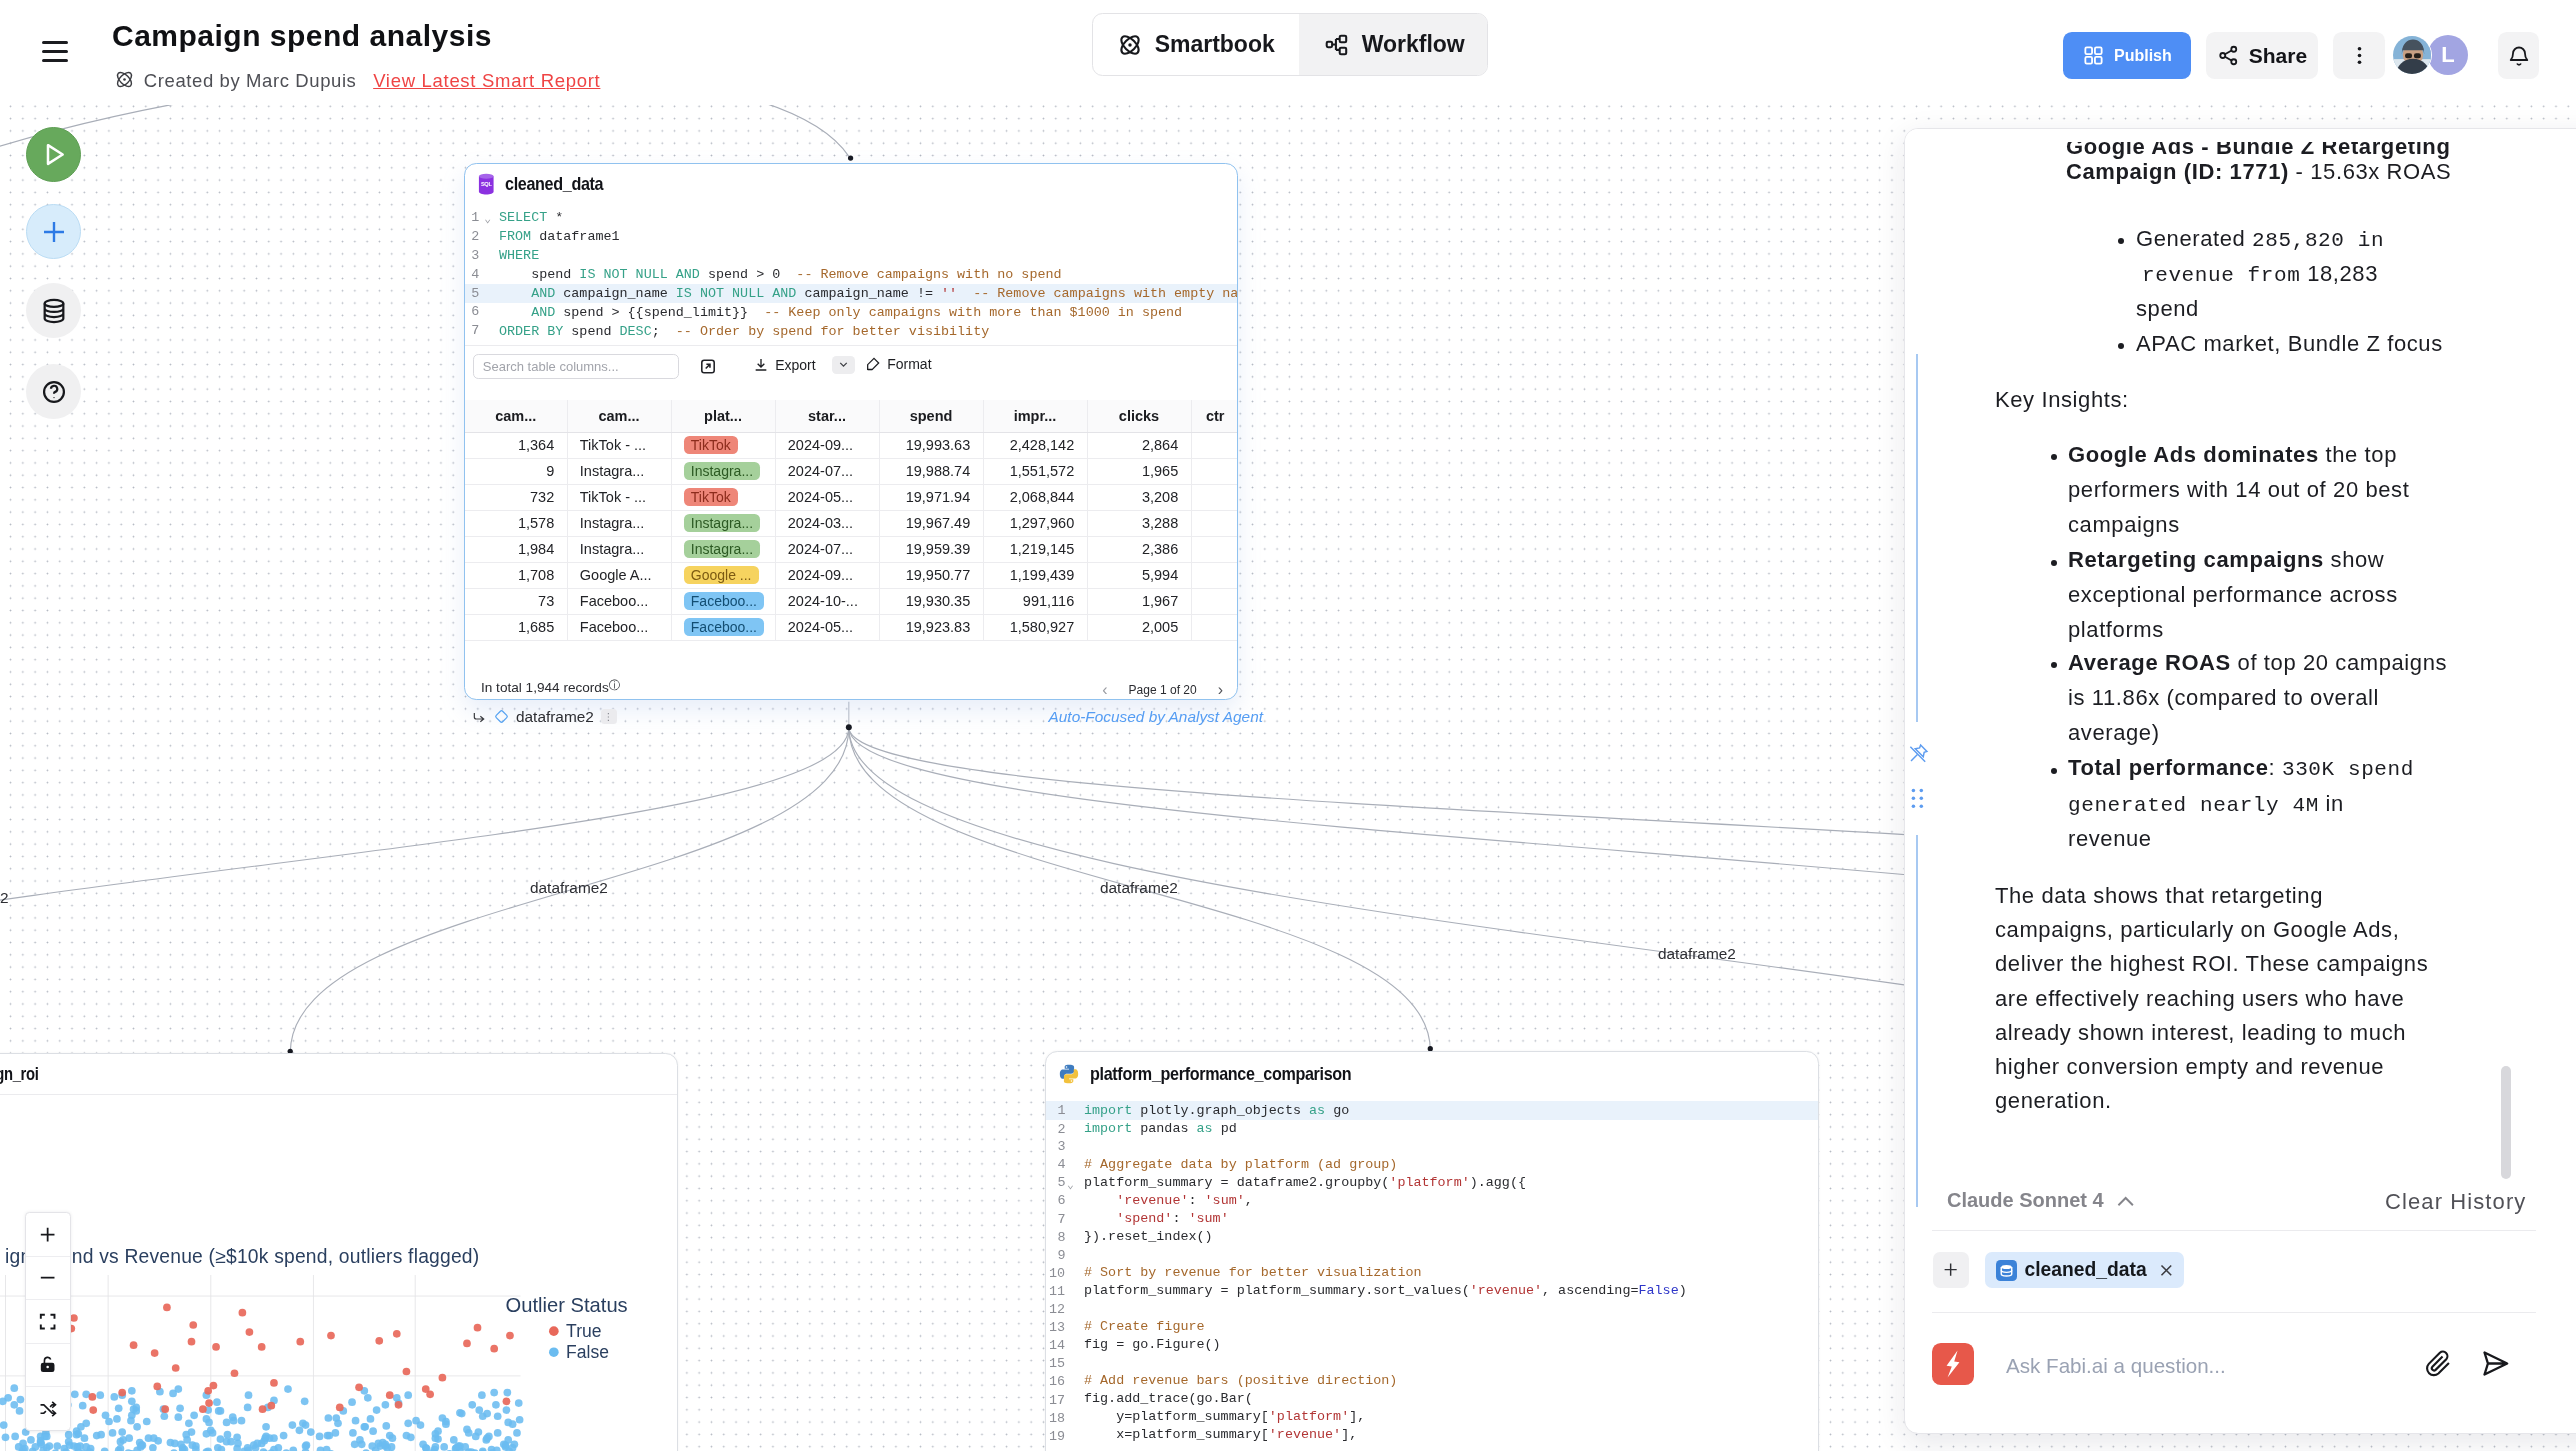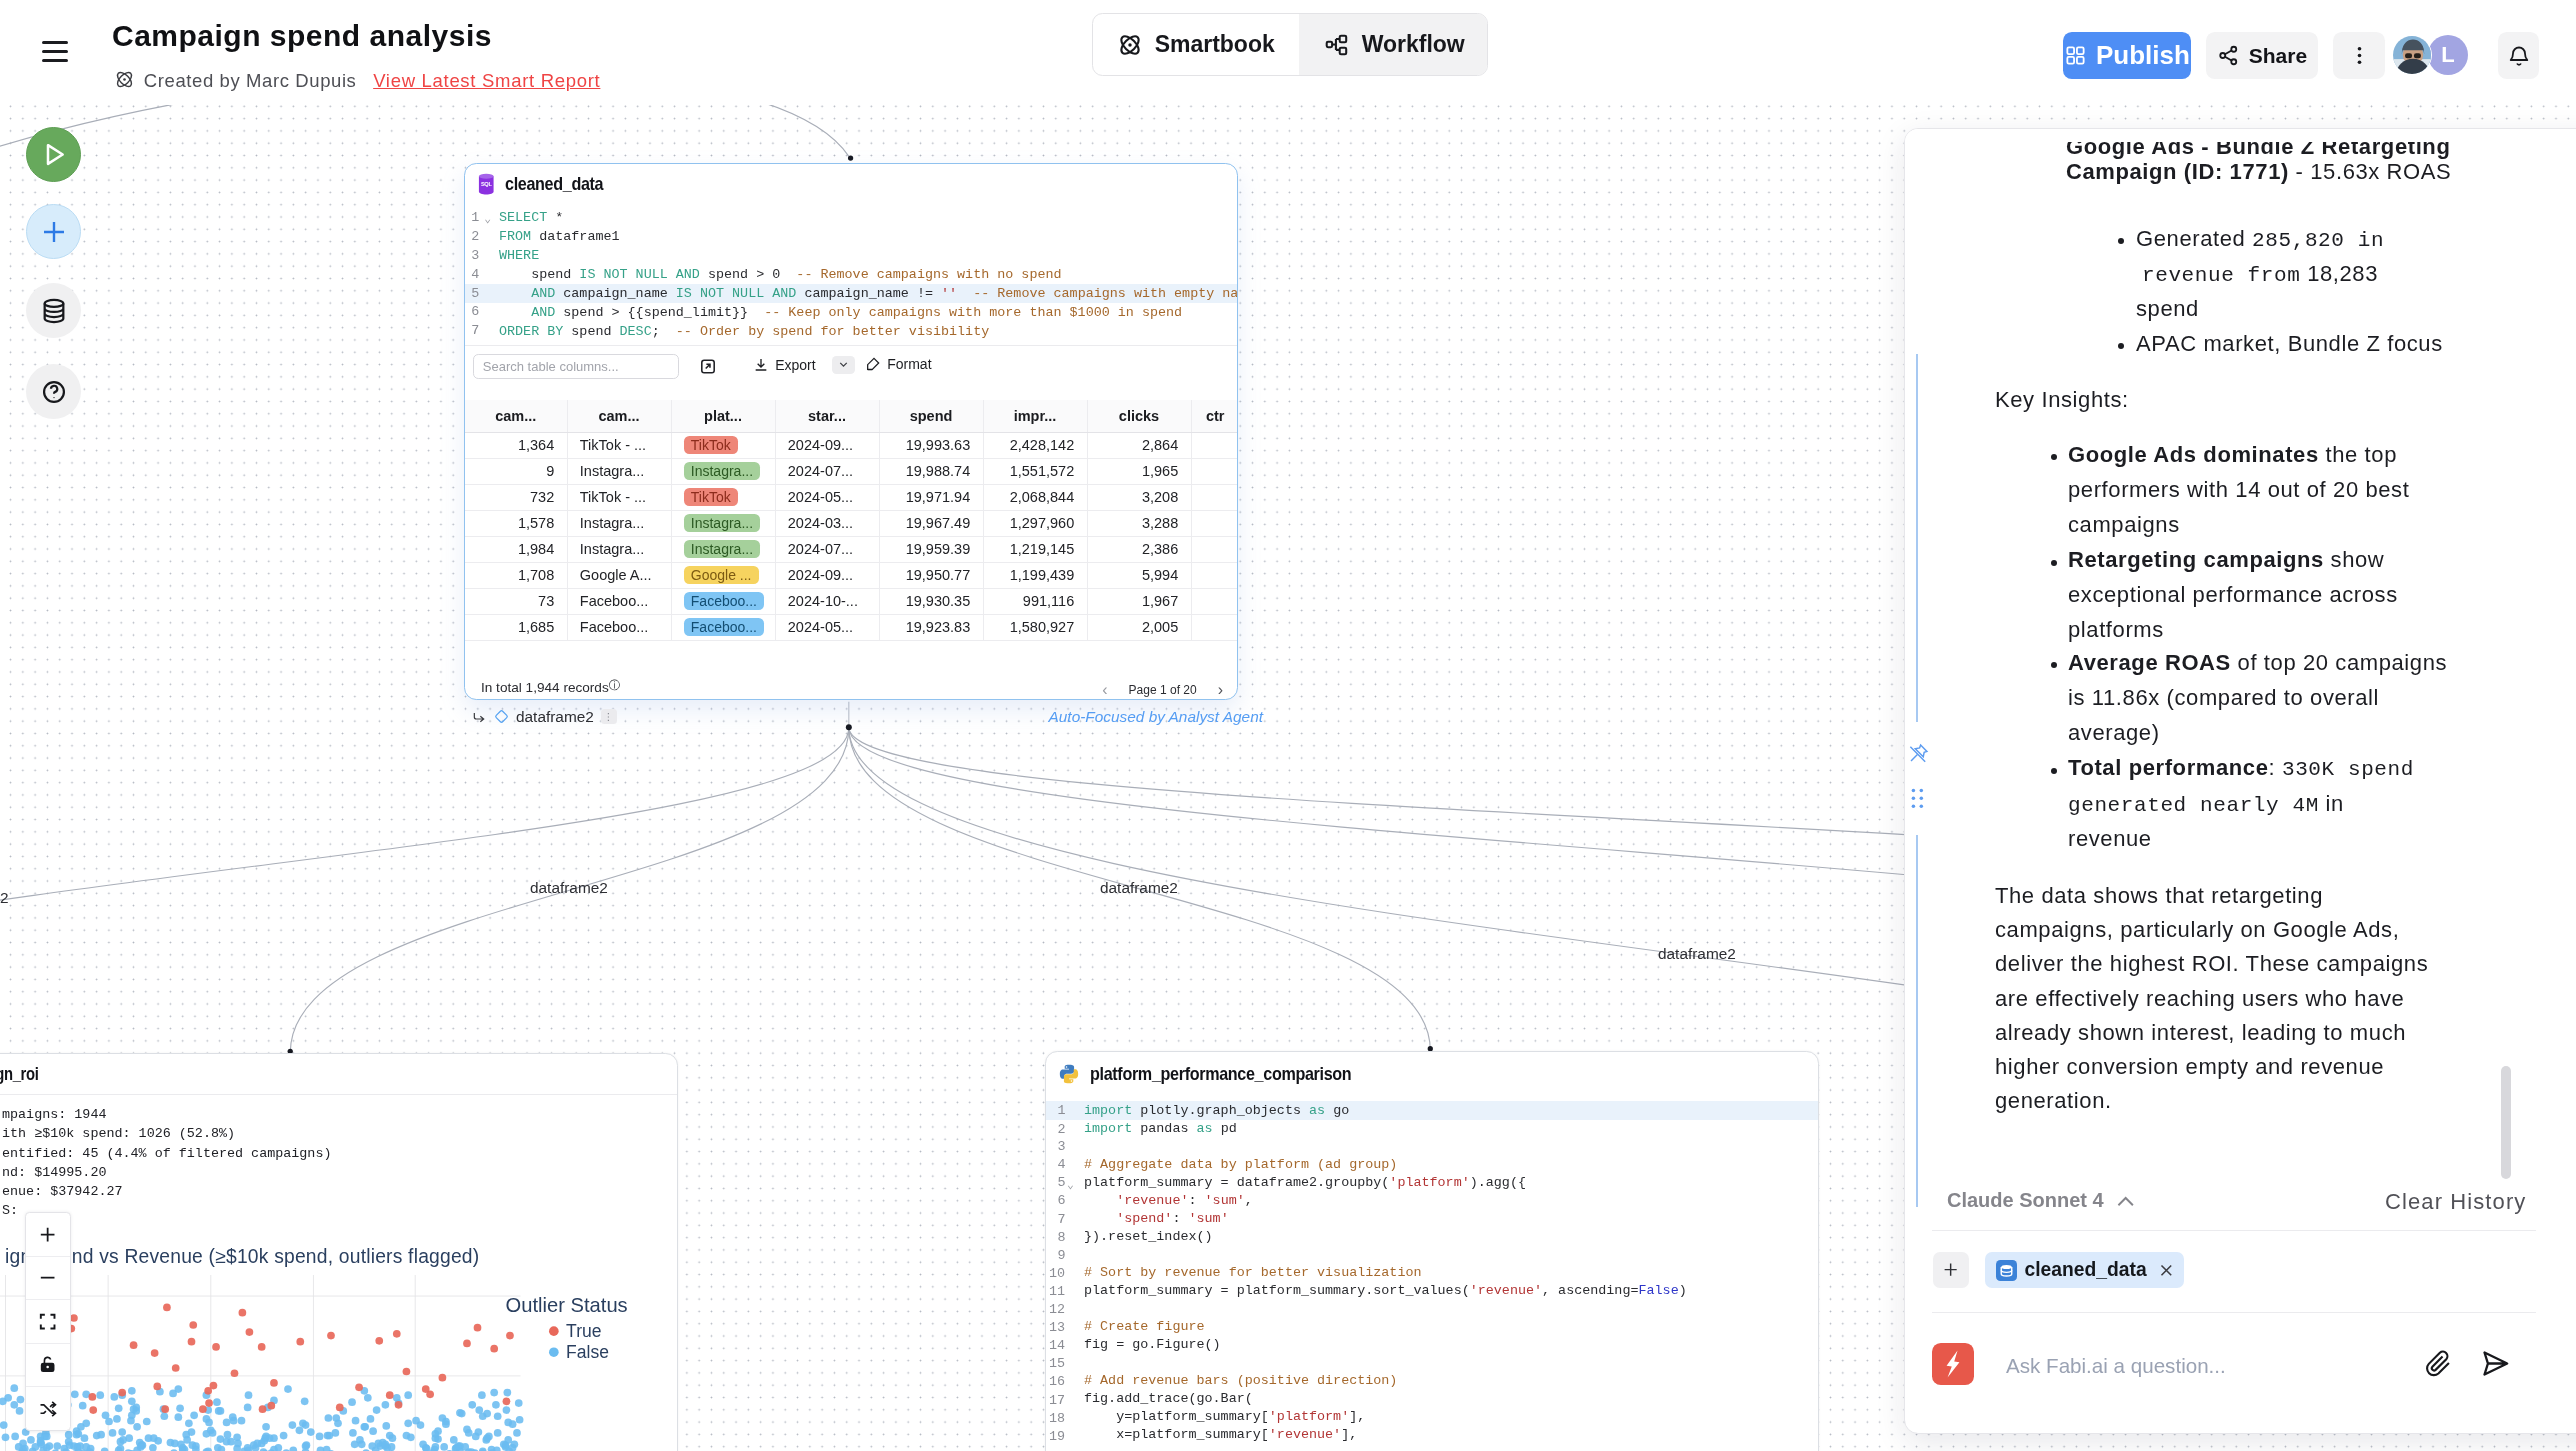--- a/index.html
+++ b/index.html
@@ -19,21 +19,21 @@
   #subrow a { color:#ef4444; text-decoration:underline; margin-left:16.7px; letter-spacing:0.7px; }
   
   #toggle { position:absolute; left:1092px; top:13px; width:396px; height:63px;
     border:1.3px solid #e3e3e6; border-radius:10.5px; display:flex; overflow:hidden; background:#fff;}
   #toggle .tab { display:flex; align-items:center; justify-content:center; gap:11.4px;
     font-size:23px; font-weight:600; color:#17181c; }
   #toggle .tab.right { background:#f2f2f3; flex:0 0 191px; }
   #toggle .tab.left { flex:0 0 206px; }
   
   #publish { position:absolute; left:2063px; top:32px; width:128px; height:47px; background:#4e8ef5;
-    border-radius:8.8px; color:#fff; font-size:26px; font-weight:600; display:flex; align-items:center; justify-content:center; gap:8.8px;}
+    border-radius:8.8px; color:#fff; font-size:16px; font-weight:600; display:flex; align-items:center; justify-content:center; gap:8.8px;}
   #share { position:absolute; left:2206px; top:32px; width:112px; height:47px; background:#f3f3f4;
     border-radius:8.8px; color:#131418; font-size:21px; font-weight:600; display:flex; align-items:center; justify-content:center; gap:8.8px;}
   #more { position:absolute; left:2333px; top:32px; width:52px; height:47px; background:#f3f3f4;
     border-radius:8.8px; display:flex; align-items:center; justify-content:center; }
   #avatar1 { position:absolute; left:2392px; top:35px; width:40px; height:40px; border-radius:50%;
     overflow:hidden; z-index:3; border:1.8px solid #fff;}
   #avatar2 { position:absolute; left:2428px; top:35px; width:40px; height:40px; border-radius:50%;
     background:#a2a5e2; color:#fff; font-size:22px; font-weight:600; display:flex; align-items:center; justify-content:center; z-index:2;}
   #bell { position:absolute; left:2498px; top:32px; width:41px; height:47px; background:#f3f3f4;
     border-radius:8.8px; display:flex; align-items:center; justify-content:center;}
@@ -275,26 +275,20 @@
     <span>dataframe2</span>
     <span style="display:inline-flex;align-items:center;justify-content:center;width:16px;height:15px;background:#ebebee;border-radius:3.5px;color:#7c7e85;font-size:9.7px;letter-spacing:0.9px;">⋮</span>
   </div>
   <div style="position:absolute;left:1002px;top:708px;width:261px;text-align:right;font-size:15.4px;font-style:italic;color:#559df3;">Auto-Focused by Analyst Agent</div>
 
   <div class="node" id="node-roi" style="left:-104px;top:1053px;width:782px;height:457px;overflow:hidden;">
     <div class="nhead" style="left:49px;top:8.8px;">
         <span class="t" style="transform:scaleX(0.78);">campaign_roi</span>
       </div>
     <div style="position:absolute;left:0;top:40px;width:780px;height:0.9px;background:#ebebee;"></div>
-    <div class="code" style="left:105px;top:51px;line-height:19.3px;color:#202126;">mpaigns: 1944
-ith ≥$10k spend: 1026 (52.8%)
-entified: 45 (4.4% of filtered campaigns)
-nd: $14995.20
-enue: $37942.27
-S:</div>
     <div style="position:absolute;left:108px;top:192px;font-size:19.3px;letter-spacing:0.2px;color:#2a3f5f;white-space:nowrap;">ign Spend vs Revenue (≥$10k spend, outliers flagged)</div>
     <svg id="scatter" style="position:absolute;left:0;top:221px;" width="782" height="236" viewBox="0 0 890 269">
       <g stroke="#e3e3e6" stroke-width="1">
         <line x1="123" y1="0" x2="123" y2="269"></line>
           <line x1="240" y1="0" x2="240" y2="269"></line>
           <line x1="357" y1="0" x2="357" y2="269"></line>
           <line x1="474" y1="0" x2="474" y2="269"></line>
           <line x1="590" y1="0" x2="590" y2="269"></line>
         <line x1="0" y1="24" x2="710" y2="24"></line>
           <line x1="0" y1="115" x2="710" y2="115"></line>

